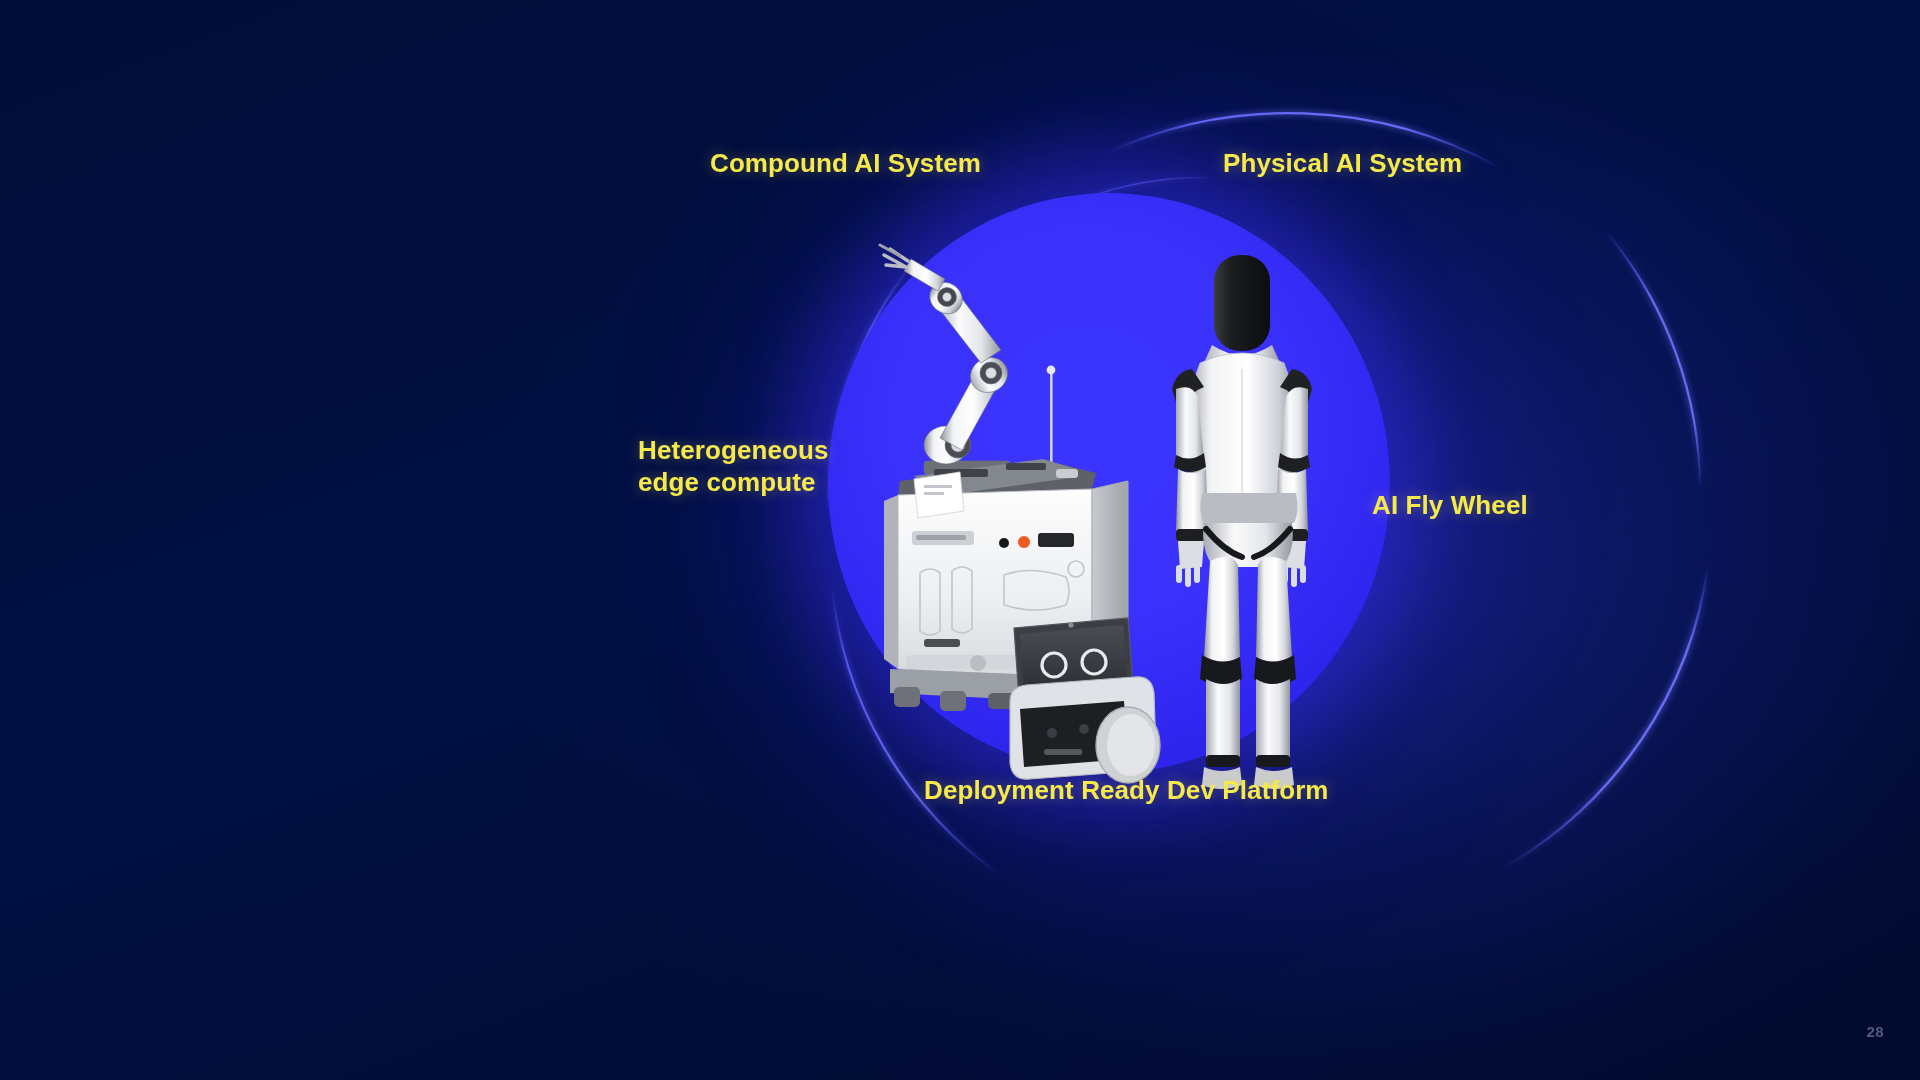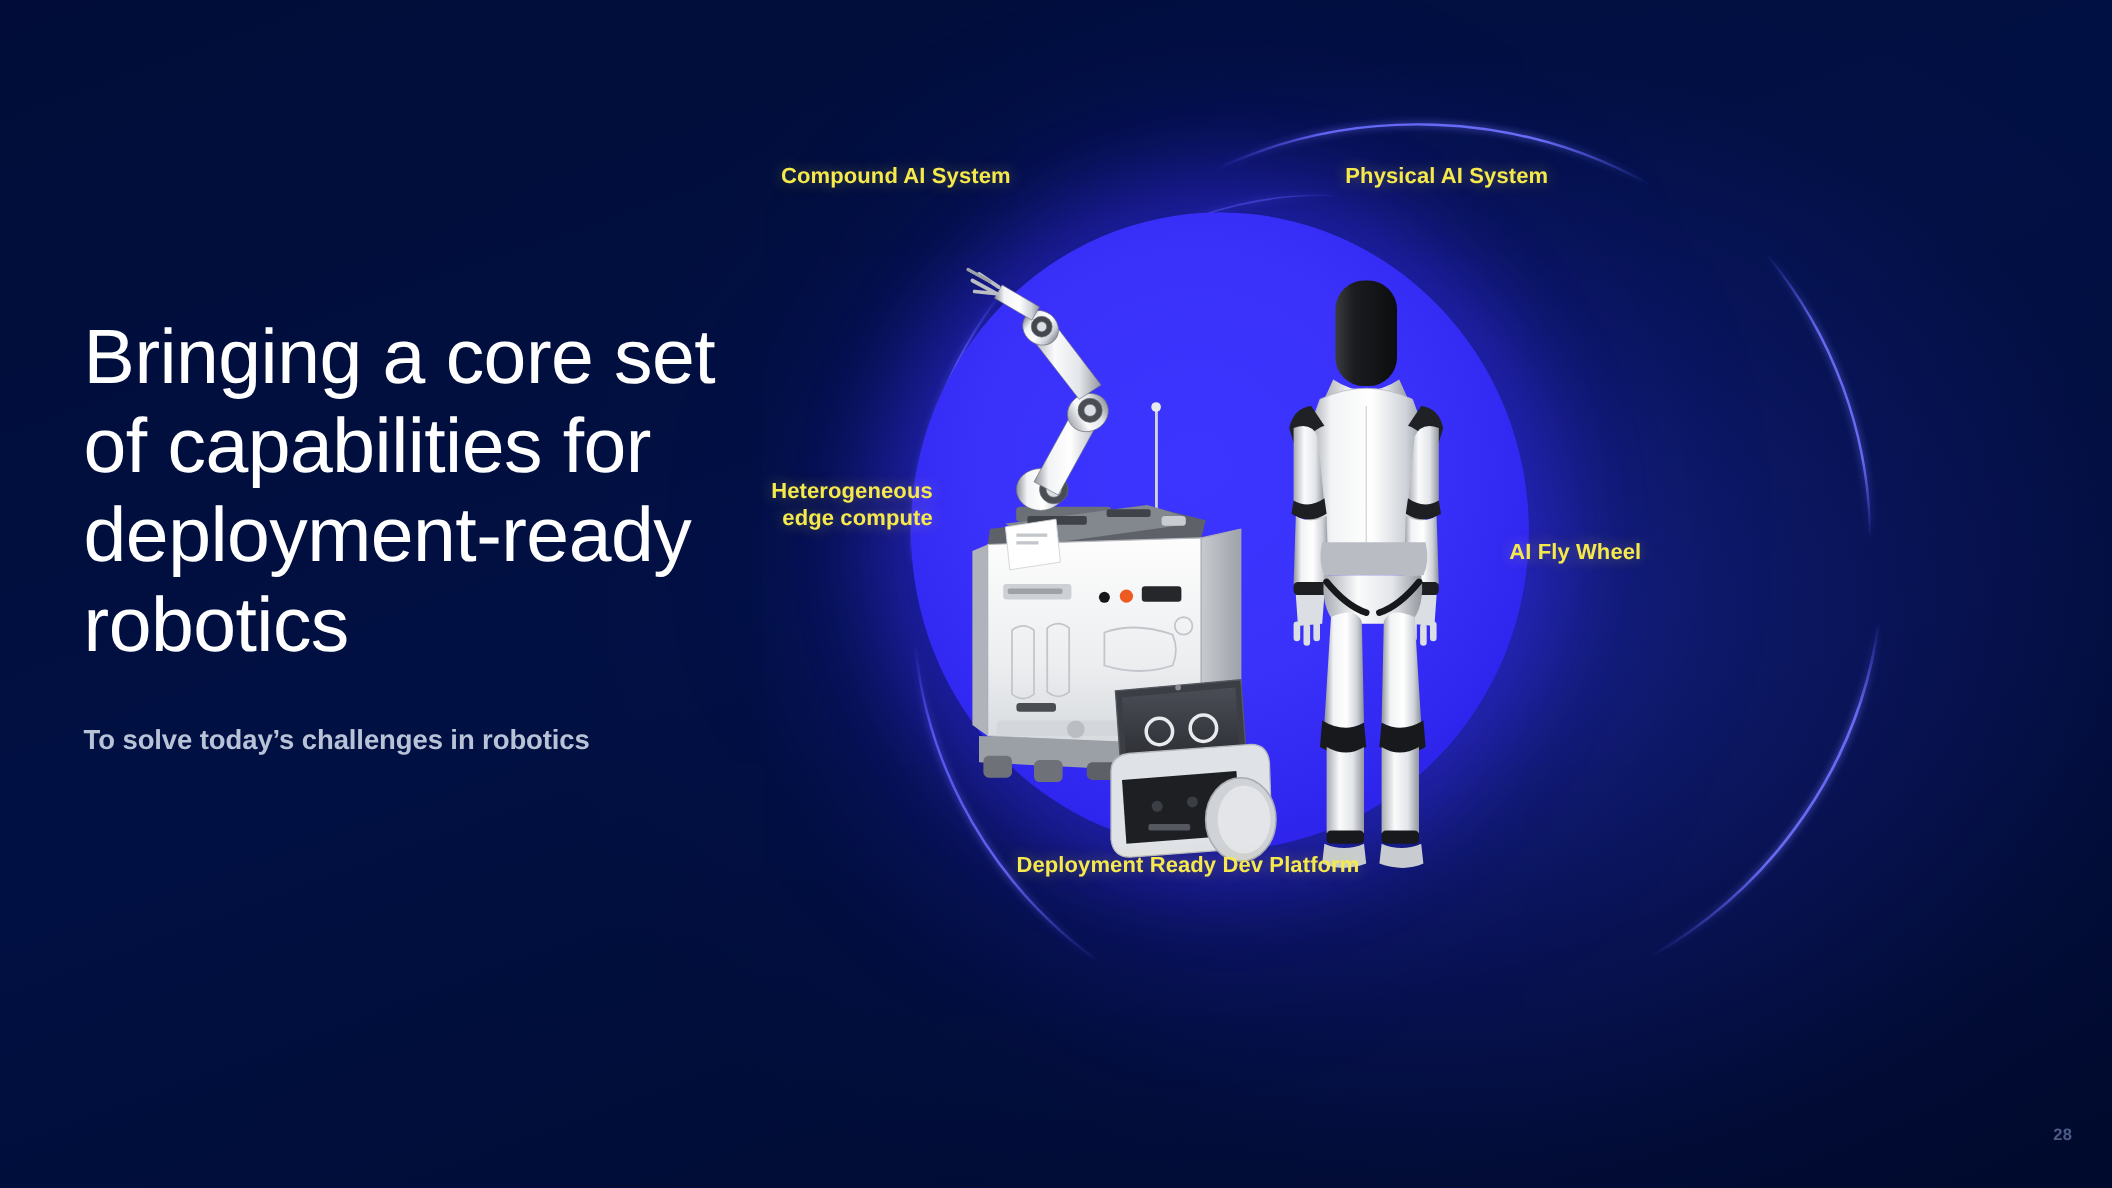--- a/index.html
+++ b/index.html
@@ -81,30 +81,30 @@
         #3b35ff 0%, #3a32fb 42%, #2f26ef 70%, #2b20e2 88%, #2a1fd8 100%);
     box-shadow:
       0 0 70px 34px rgba(58,46,250,0.40),
       0 0 160px 70px rgba(40,34,200,0.22);
   }
 
   
   .node-label {
     position: absolute;
     color: #f5e94b;
-    font-size: 20px;
+    font-size: 26px;
     font-weight: 700;
     letter-spacing: 0.1px;
     text-shadow: 0 0 14px rgba(245,233,75,0.35);
     white-space: pre-line;
     line-height: 1.22;
   }
   .lbl-top-left   { left: 10px;  top: 88px;  }
   .lbl-top-right  { left: 523px; top: 88px;  }
-  .lbl-left       { left: -62px; top: 375px; text-align: right; width: 210px; }
+  .lbl-left       { left: -62px; top: 375px; text-align: left; width: 210px; }
   .lbl-right      { left: 672px; top: 390px; margin-top: 40px; }
   .lbl-bottom     { left: 212px; top: 715px; margin-left: 12px; }
 
   
   .robots { position: absolute; left: 128px; top: 133px; width: 562px; height: 600px; }
 
   .page-num {
     position: absolute;
     right: 36px;
     bottom: 40px;
@@ -112,27 +112,20 @@
     font-size: 15px;
     font-weight: 600;
     letter-spacing: 0.4px;
   }
 </style>
 </head>
 <body>
 
 <div id="slide">
 
-  <div class="left-col">
-    <h1 class="headline">Bringing a core set
-of capabilities for
-deployment-ready
-robotics</h1>
-    <p class="subhead">To solve today’s challenges in robotics</p>
-  </div>
 
   <div id="diagram">
 
     <svg class="rings" viewBox="0 0 1180 960">
       <defs>
         <linearGradient id="arcFadeA" x1="0" y1="0" x2="1" y2="0">
           <stop offset="0%" stop-color="#5a5cff" stop-opacity="0"></stop>
           <stop offset="25%" stop-color="#6f72ff" stop-opacity="0.95"></stop>
           <stop offset="75%" stop-color="#6f72ff" stop-opacity="0.95"></stop>
           <stop offset="100%" stop-color="#5a5cff" stop-opacity="0"></stop>

